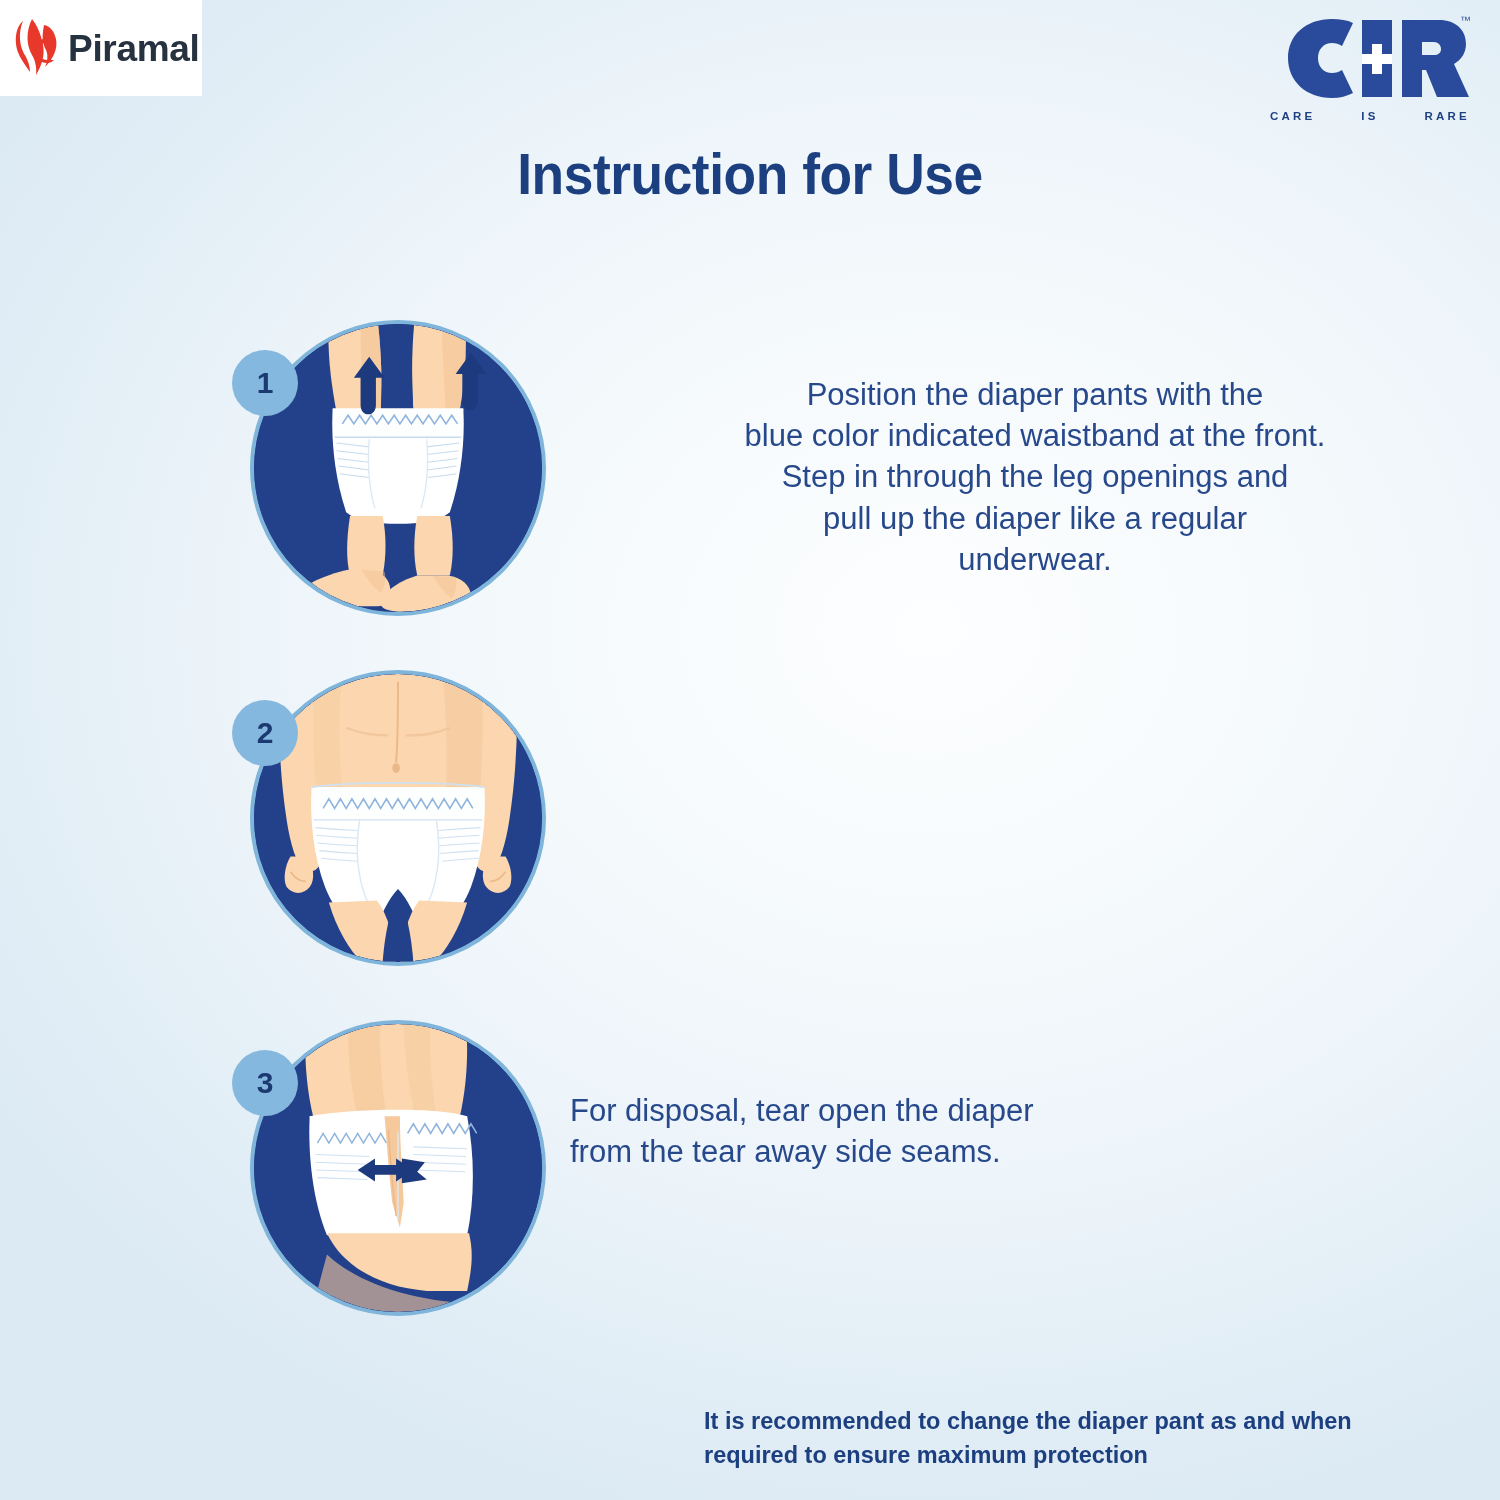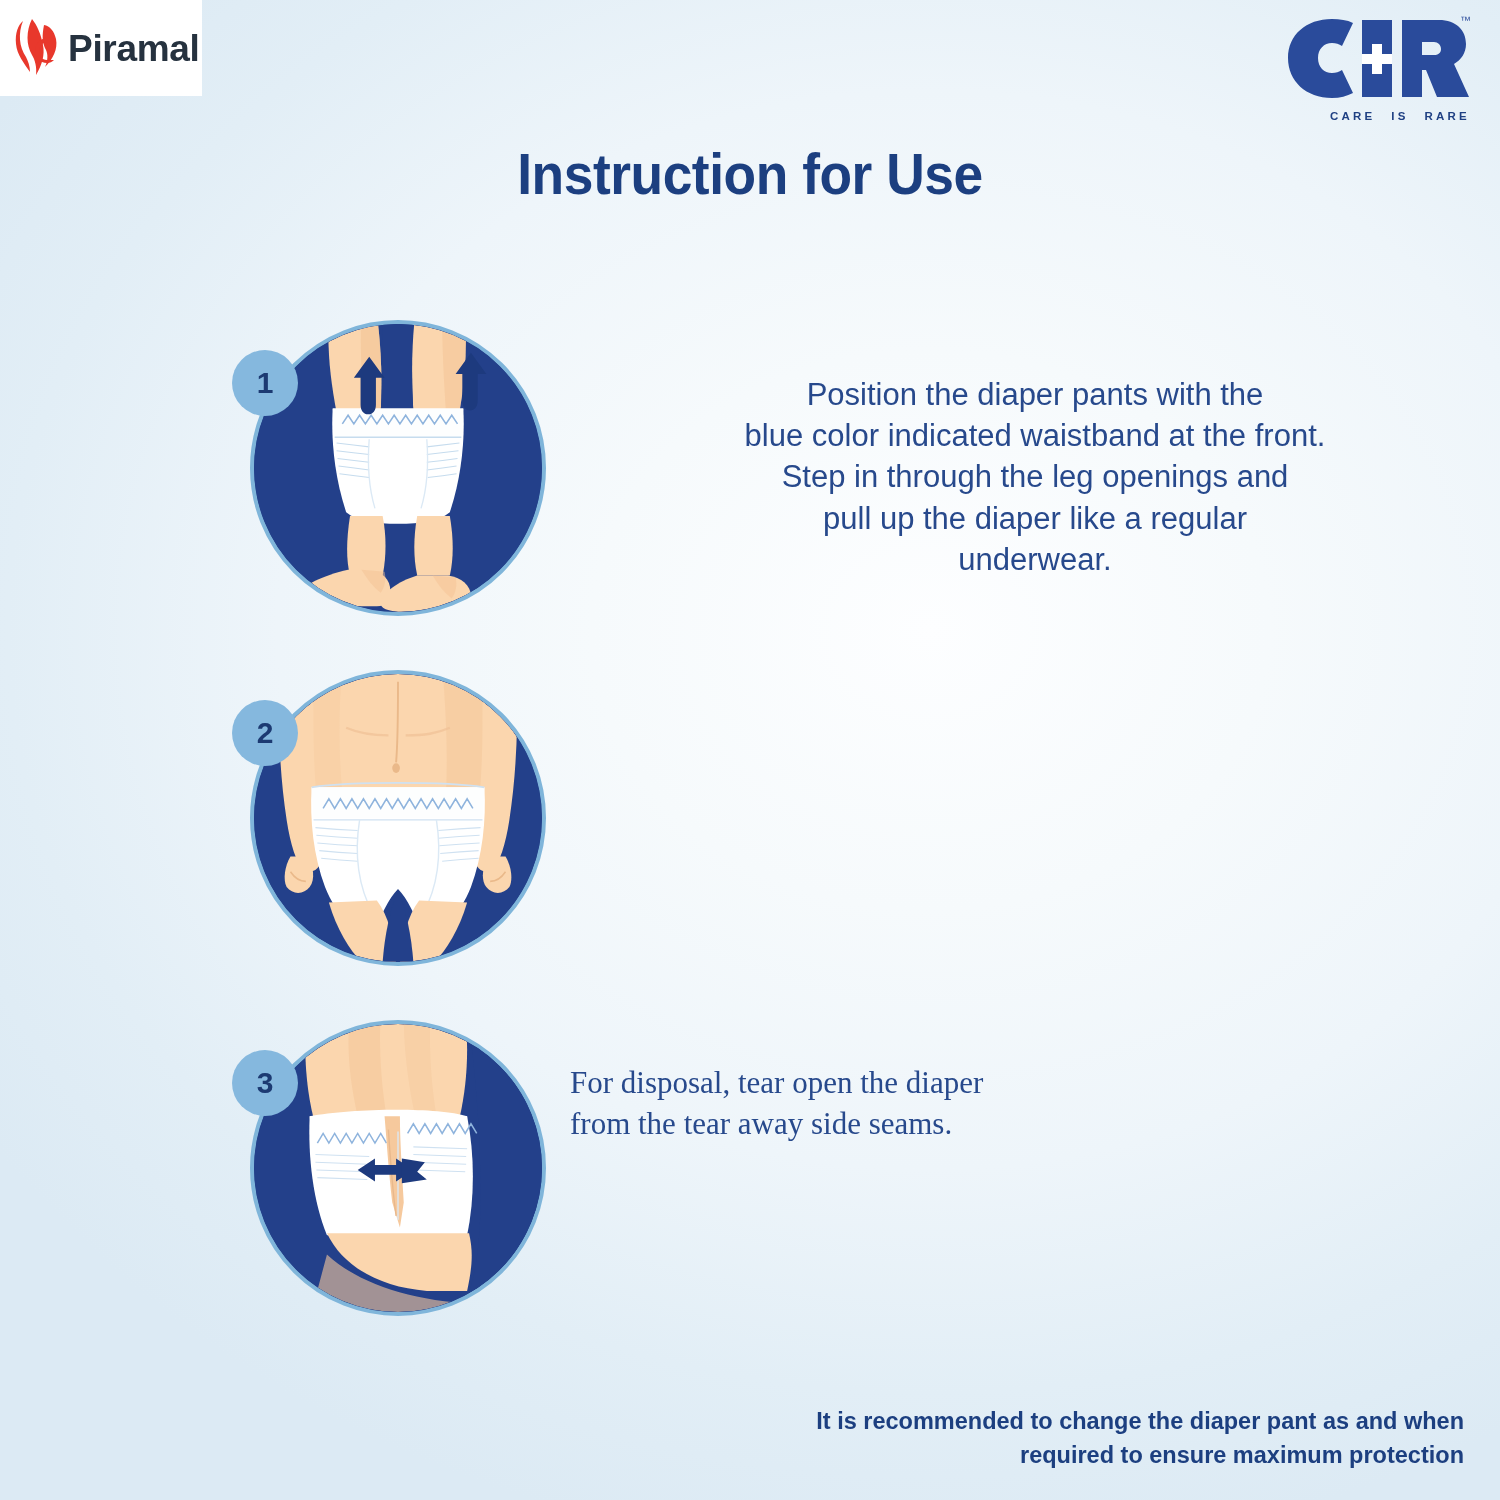--- a/index.html
+++ b/index.html
@@ -48,22 +48,22 @@
   }
   .cir-mark { width: 200px; height: 100px; display: block; }
   .cir-tagline {
     font-size: 11.5px;
     font-weight: bold;
     color: #1f4083;
     letter-spacing: 3.2px;
     text-align: center;
     margin-top: 2px;
     display: flex;
-    justify-content: flex-end;
-    gap: 16px;
+    justify-content: space-between;
+    gap: 22px;
   }
 
   
   .page-title {
     position: absolute;
     top: 140px;
     left: 0;
     width: 1500px;
     text-align: center;
     font-size: 58px;
@@ -121,29 +121,29 @@
 
   .step-text {
     font-size: 31px;
     line-height: 1.33;
     color: #27498c;
     flex: 1 1 auto;
     white-space: pre-line;
   }
   .step-1 .step-text { margin-left: 18px; margin-top: 62px; text-align: center; }
   .step-2 .step-text { margin-left: 18px; margin-top: 120px; }
-  .step-3 .step-text { margin-left: 18px; margin-top: 50px; font-family: Liberation Serif, serif; }
+  .step-3 .step-text { margin-left: 18px; margin-top: 78px; }
 
   
   .footer-note {
     position: absolute;
     right: 36px;
     bottom: 28px;
     width: 760px;
-    text-align: right;
+    text-align: left;
     font-size: 23.5px;
     font-weight: bold;
     line-height: 1.42;
     color: #1c3f80;
     white-space: pre-line;
   }
 </style>
 </head>
 <body>
 

